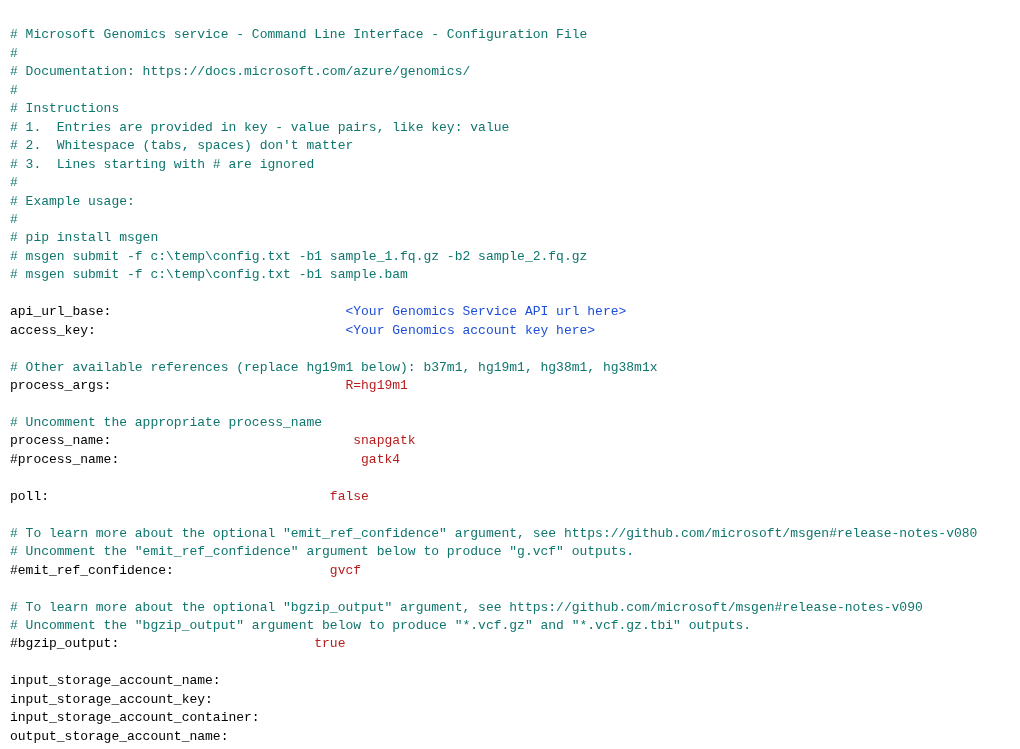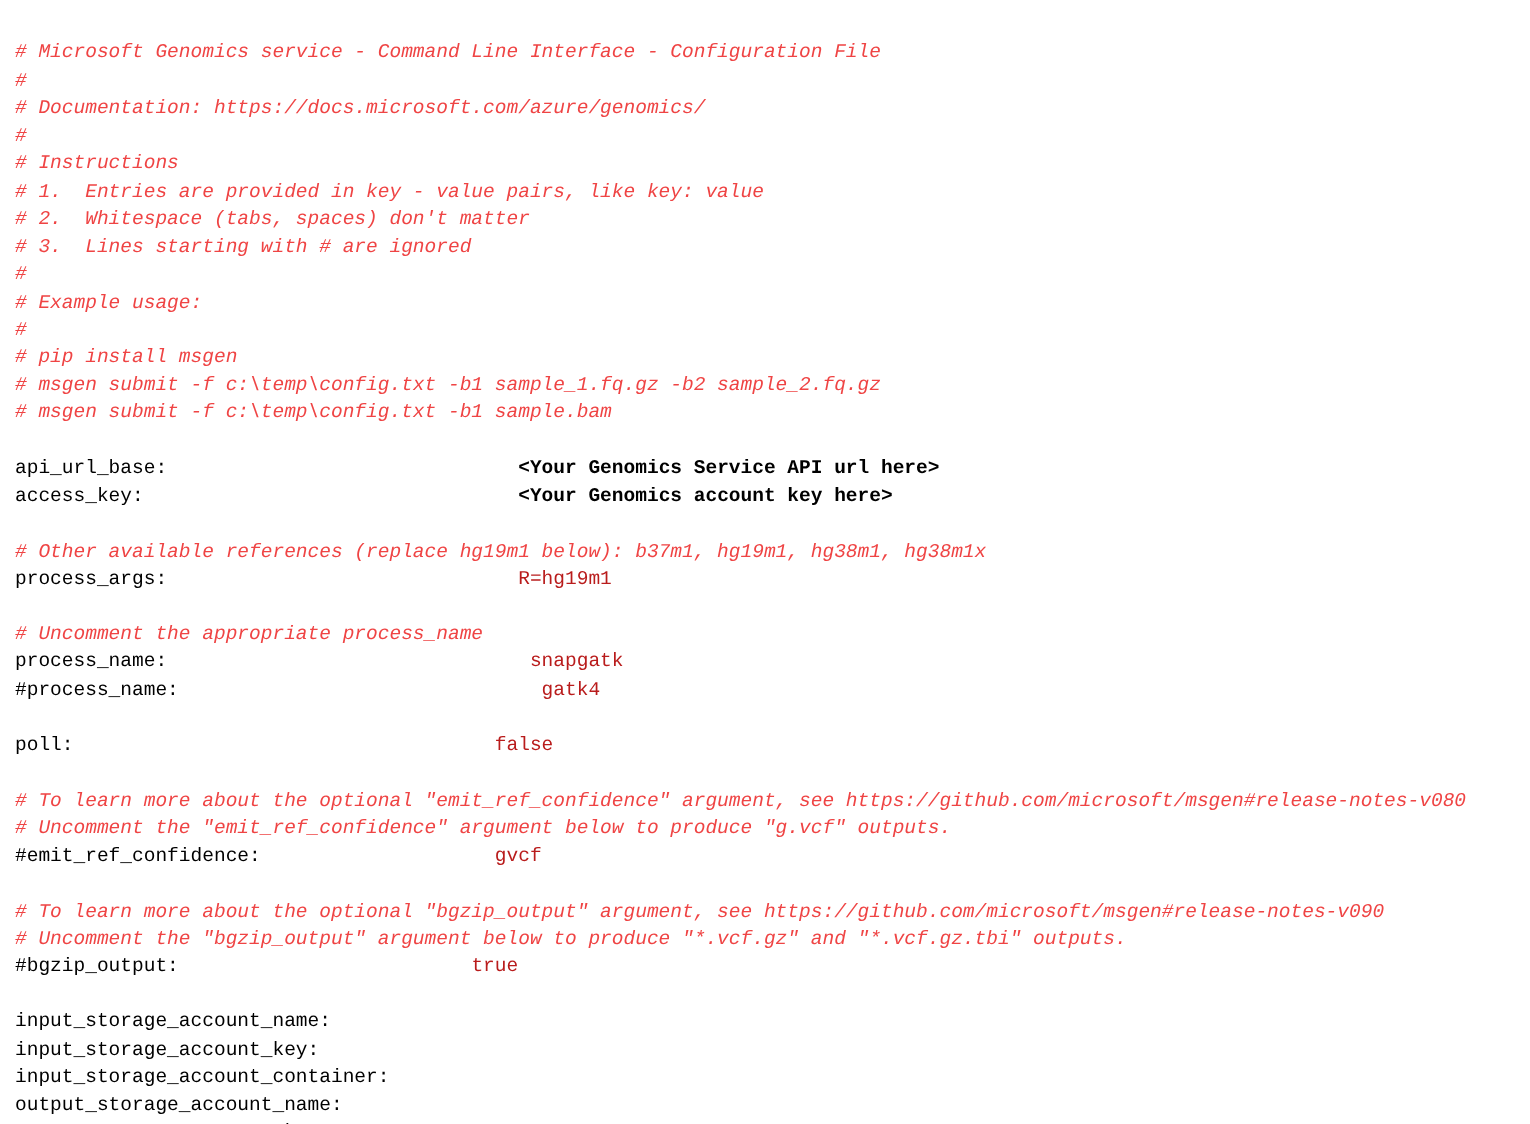--- a/index.html
+++ b/index.html
@@ -20,32 +20,30 @@
     }
 
     .code-block {
       white-space: pre;
       font-family: 'Courier New', Courier, monospace;
       font-size: 13px;
       line-height: 1.42;
     }
 
     .comment {
-      color: #ef4444;
-      font-style: italic;
+      color: #0f766e;
     }
 
     .key {
       color: #000000;
       text-align: right;
     }
 
     .value-placeholder {
-      color: #000000;
-      font-weight: bold;
+      color: #1d4ed8;
     }
 
     .value-normal {
       color: #b91c1c;
     }
 
     .line {
       display: block;
       min-height: 1.42em;
     }

